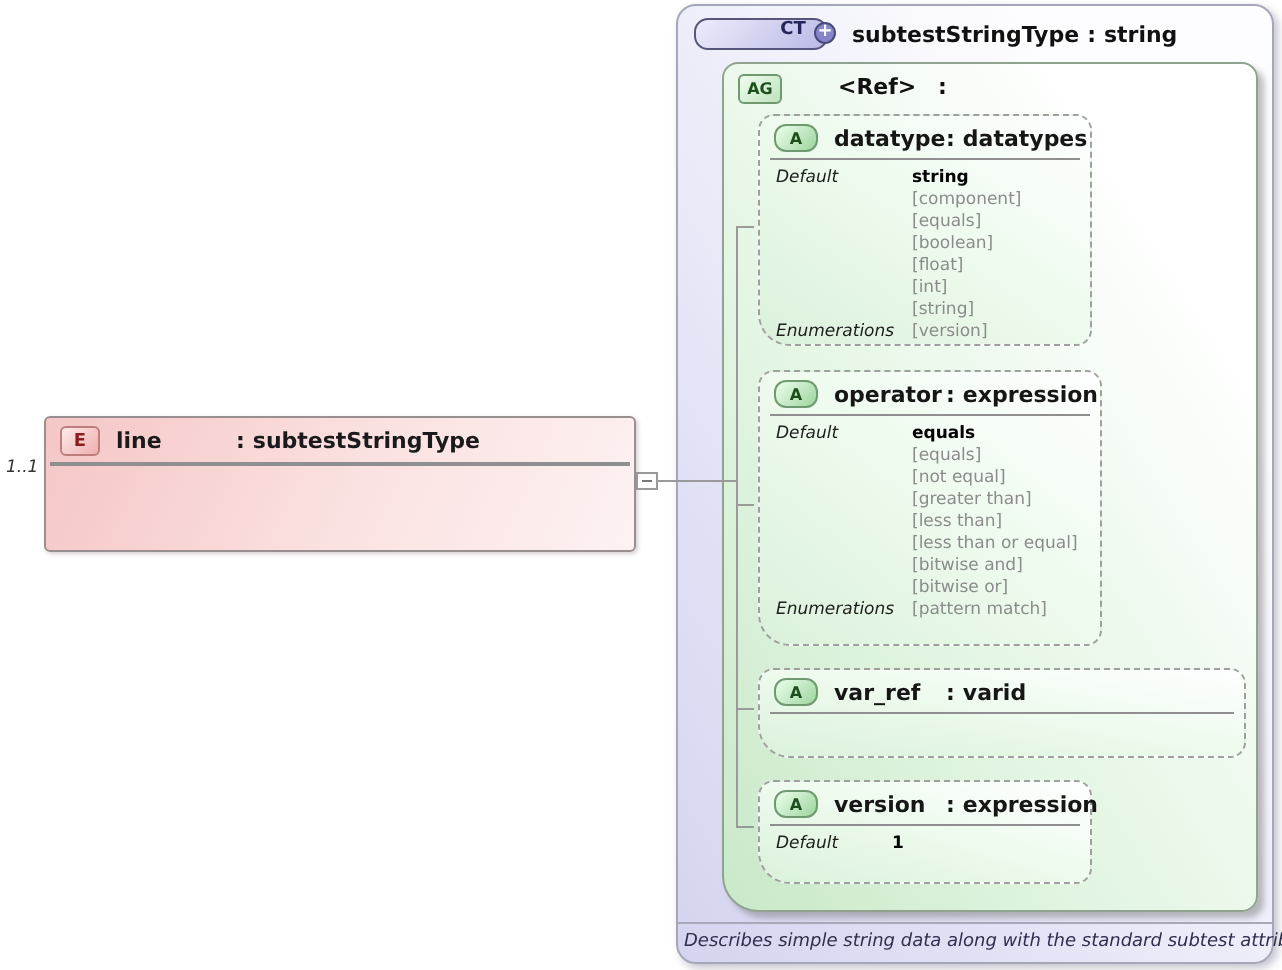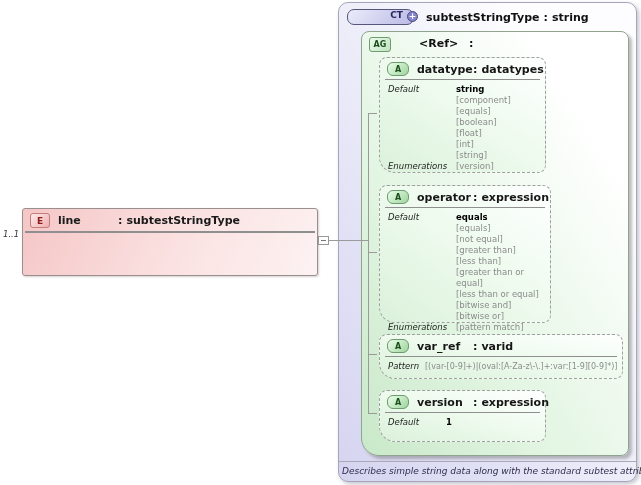--- a/index.html
+++ b/index.html
@@ -177,44 +177,37 @@
             <span class="plbl">Default</span>
             <span class="pval-b">equals</span>
           </div>
           <div class="prow">
             <span class="plbl">Enumerations</span>
             <span class="pvals">
               <span>[equals]</span>
               <span>[not equal]</span>
               <span>[greater than]</span>
               <span>[less than]</span>
-              <span>[greater than or equal]</span>
               <span>[less than or equal]</span>
               <span>[bitwise and]</span>
               <span>[bitwise or]</span>
               <span>[pattern match]</span>
             </span>
           </div>
         </div>
       </div>
 
       <div class="attr-box lblw-pat" id="attr-varref">
         <div class="attr-header">
           <span class="a-badge">A</span>
           <span class="attr-name">var_ref</span>
           <span class="colon">:</span>
           <span>varid</span>
         </div>
         <div class="hline"></div>
-        <div class="props">
-          <div class="prow">
-            <span class="plbl">Pattern</span>
-            <span class="pattern-val">[(var-[0-9]+)|(oval:[A-Za-z\-\.]+:var:[1-9][0-9]*)]</span>
-          </div>
-        </div>
       </div>
 
       <div class="attr-box lblw-ver" id="attr-version">
         <div class="attr-header">
           <span class="a-badge">A</span>
           <span class="attr-name">version</span>
           <span class="colon">:</span>
           <span>expression</span>
         </div>
         <div class="hline"></div>

